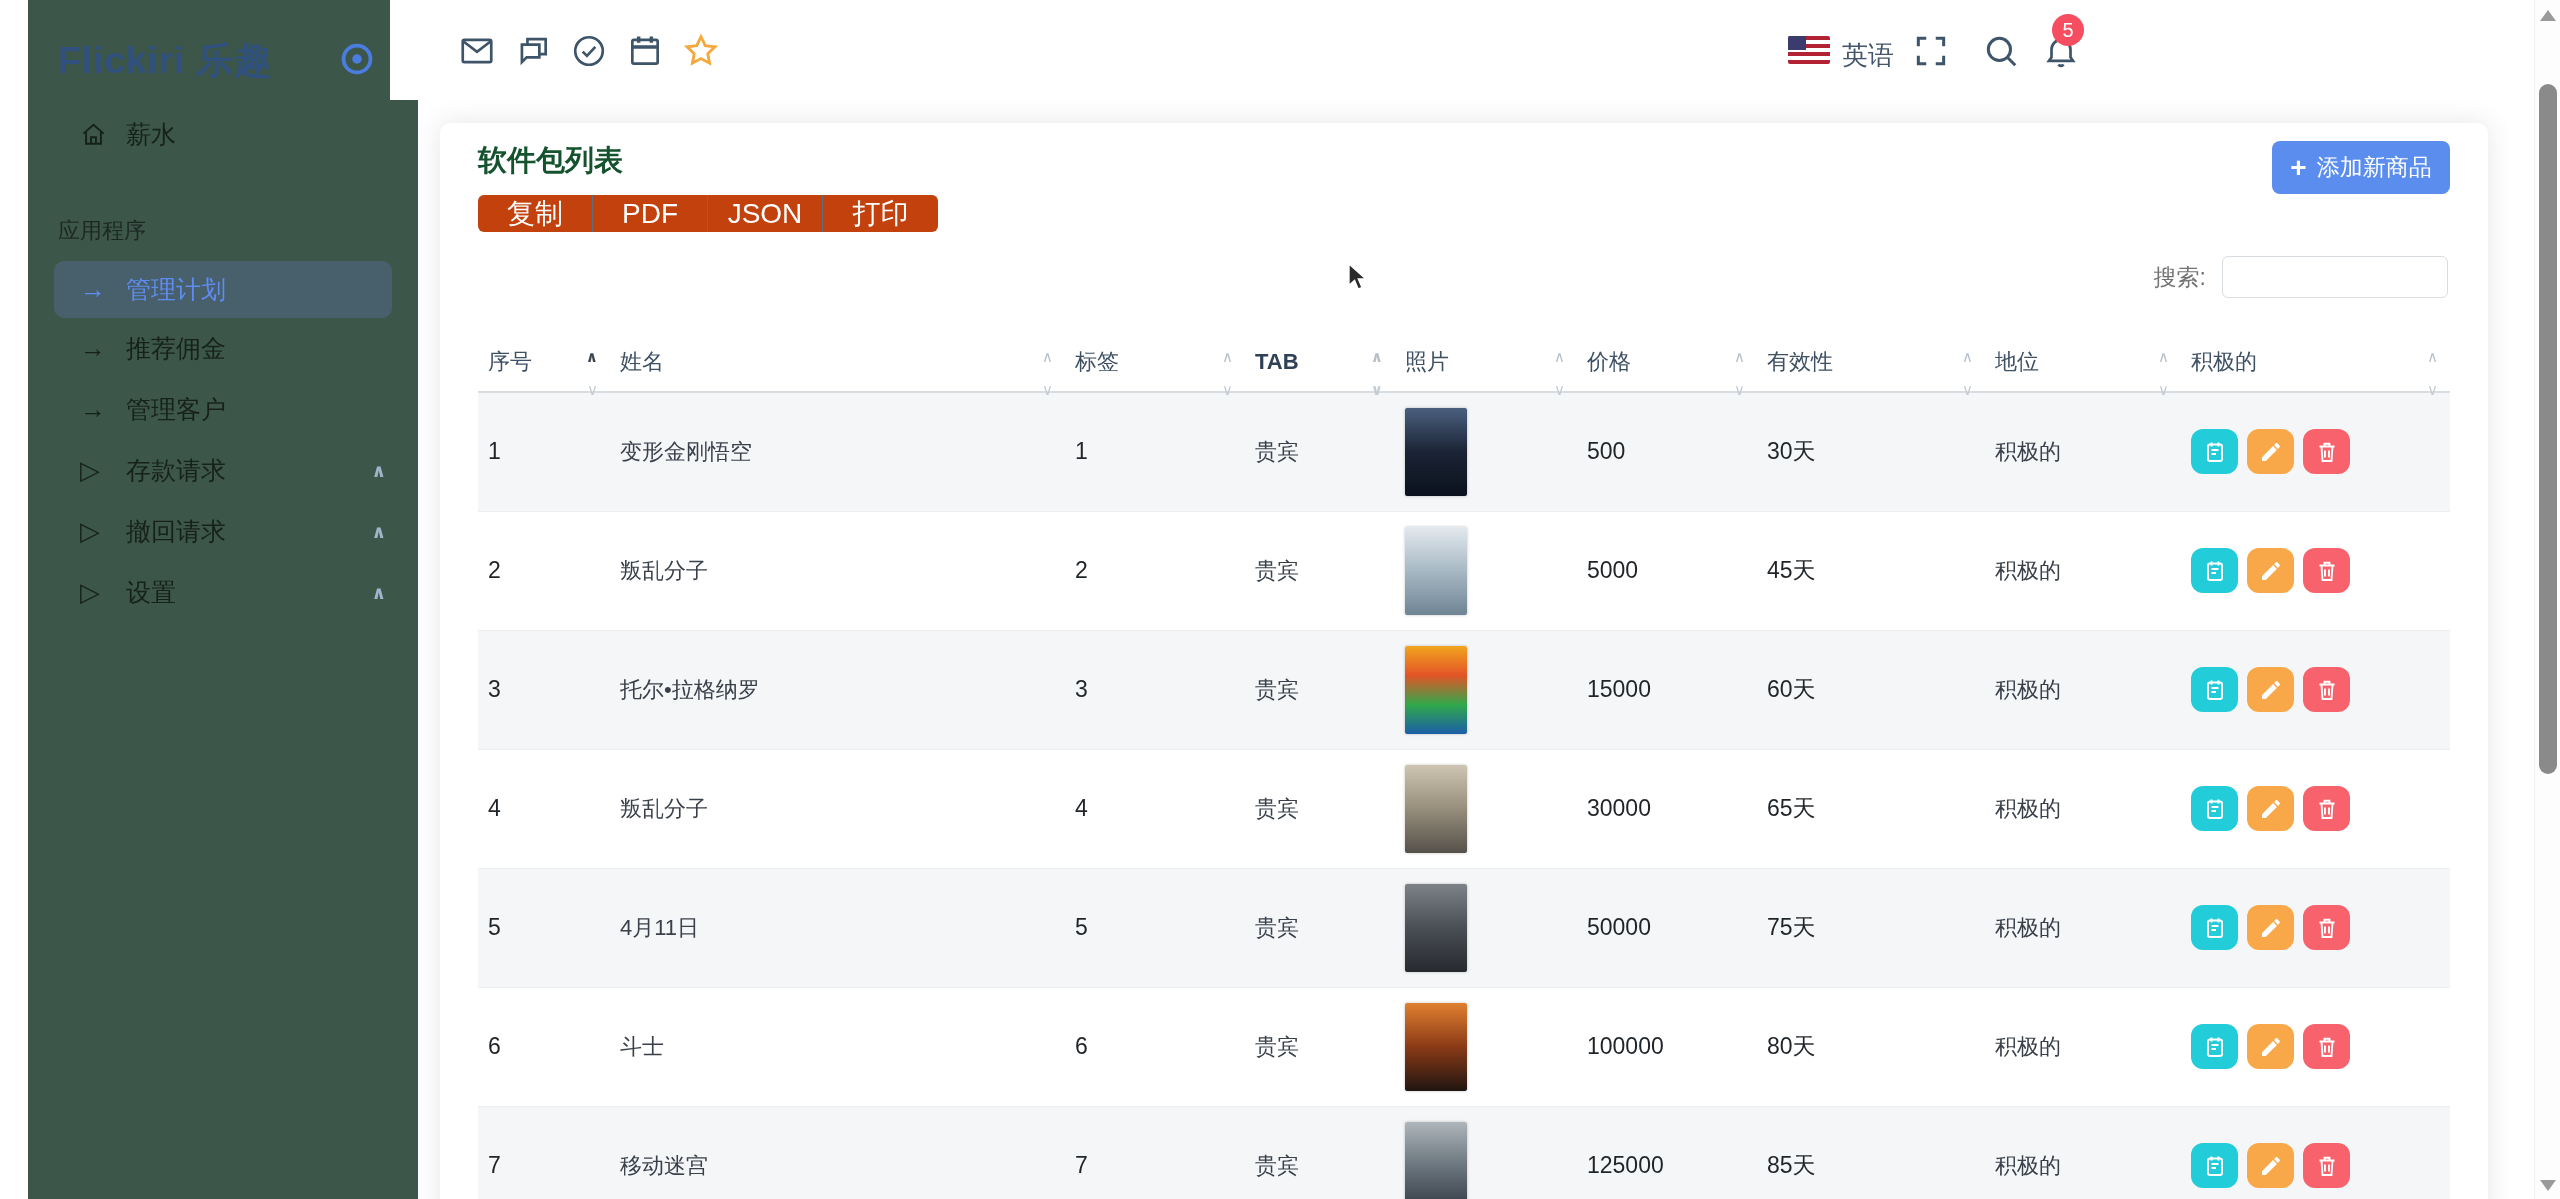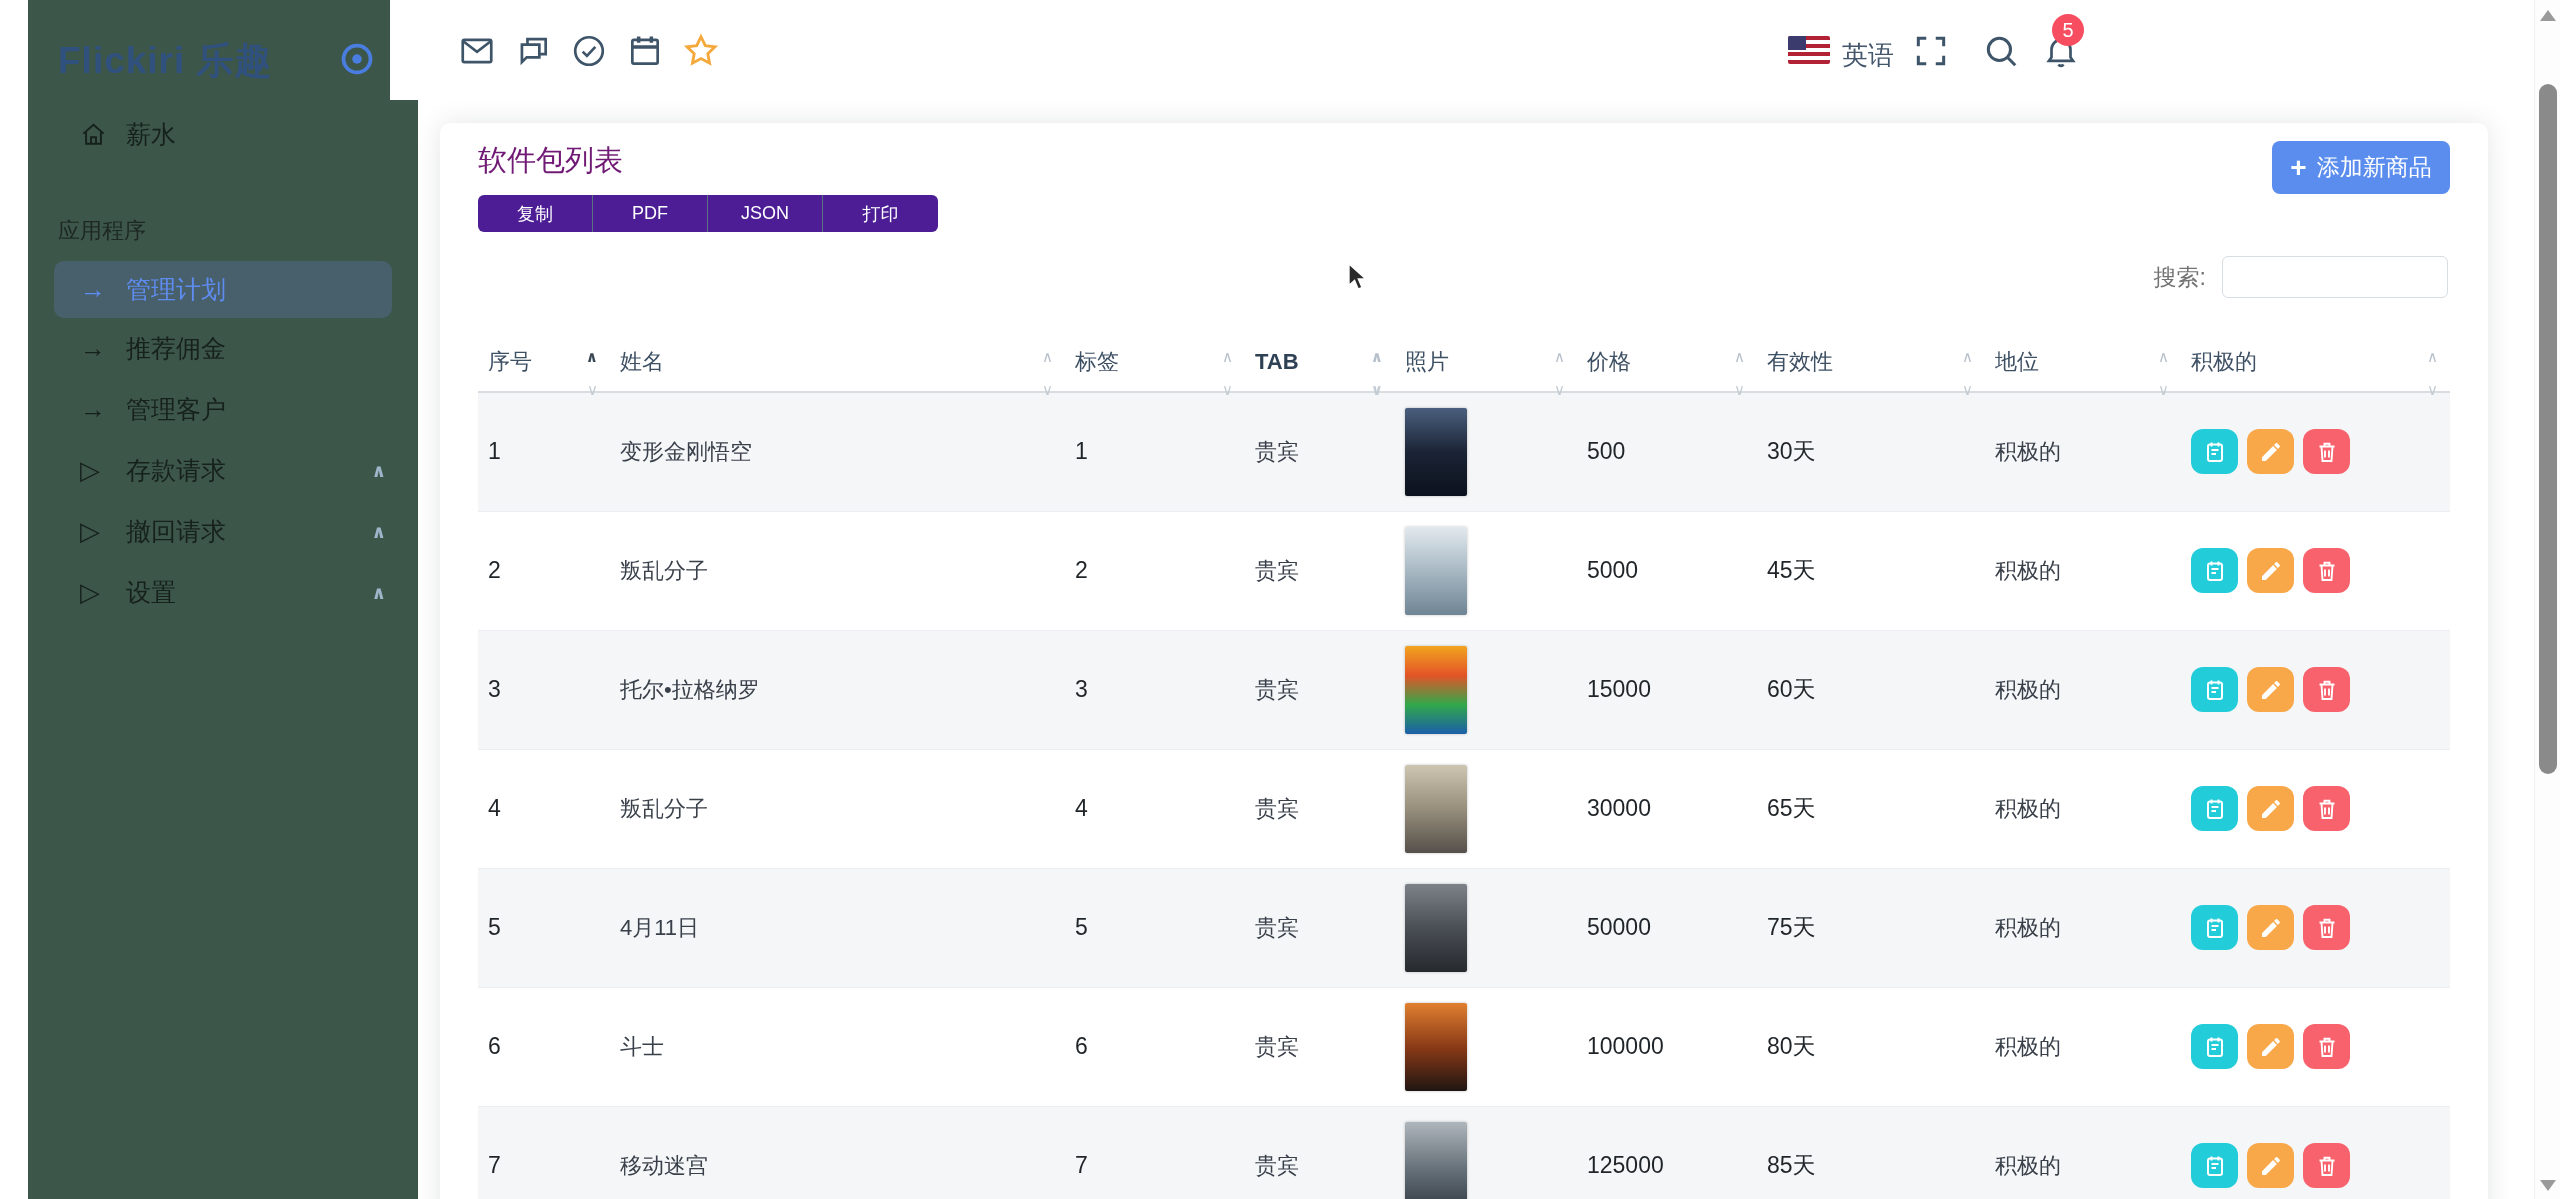--- a/index.html
+++ b/index.html
@@ -31,23 +31,23 @@
   .flag { position:absolute; width:42px; height:28px; overflow:hidden; border-radius:2px;
           background:repeating-linear-gradient(180deg,#b22234 0 4px,#fff 4px 8px); }
   .flag .canton { position:absolute; left:0; top:0; width:18px; height:14px; background:#3c3b6e; }
   .badge { position:absolute; left:2052px; top:14px; min-width:32px; height:32px; border-radius:16px;
            background:#f64e60; color:#fff; font-size:20px; display:flex; align-items:center;
            justify-content:center; padding:0 6px; z-index:3; }
 
   
   .card { position:absolute; left:440px; top:123px; width:2048px; height:1140px; background:#fff;
           border-radius:10px; box-shadow:0 0 26px rgba(40,50,60,.12); }
-  .page-title { position:absolute; left:38px; top:18px; font-size:29px; color:#701a75; font-weight:400; }
+  .page-title { position:absolute; left:38px; top:18px; font-size:29px; color:#14532d; font-weight:700; }
   .export-group { position:absolute; left:38px; top:72px; display:flex; border-radius:6px; overflow:hidden; }
-  .export-btn { min-width:115px; height:37px; background:#4c1d95; color:#fff; font-size:18px;
+  .export-btn { min-width:115px; height:37px; background:#c2410c; color:#fff; font-size:28px;
                 display:flex; align-items:center; justify-content:center; border:none;
                 border-right:1px solid #5d7082; cursor:pointer; }
   .export-btn:last-child { border-right:none; }
   .add-btn { position:absolute; right:38px; top:18px; width:178px; height:53px; background:#5a8dee;
              border:none; border-radius:8px; color:#fff; font-size:23px; display:flex;
              align-items:center; justify-content:center; gap:10px; cursor:pointer; }
   .add-btn .plus { font-size:28px; font-weight:bold; line-height:1; }
   .search-row { position:absolute; right:40px; top:133px; display:flex; align-items:center; gap:16px; }
   .search-lbl { font-size:23px; color:#737373; }
   .search-inp { width:226px; height:42px; border:1px solid #d8dde2; border-radius:6px; font-size:22px; padding:0 10px; }

